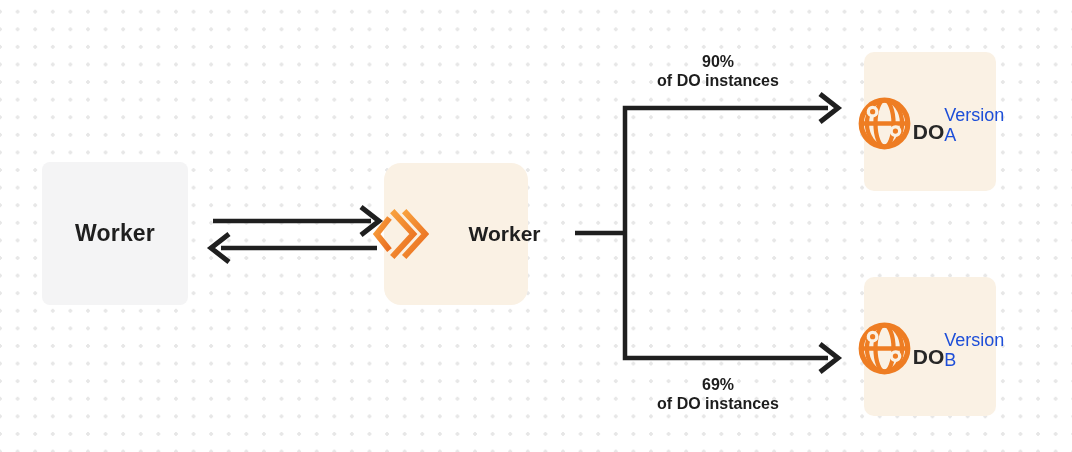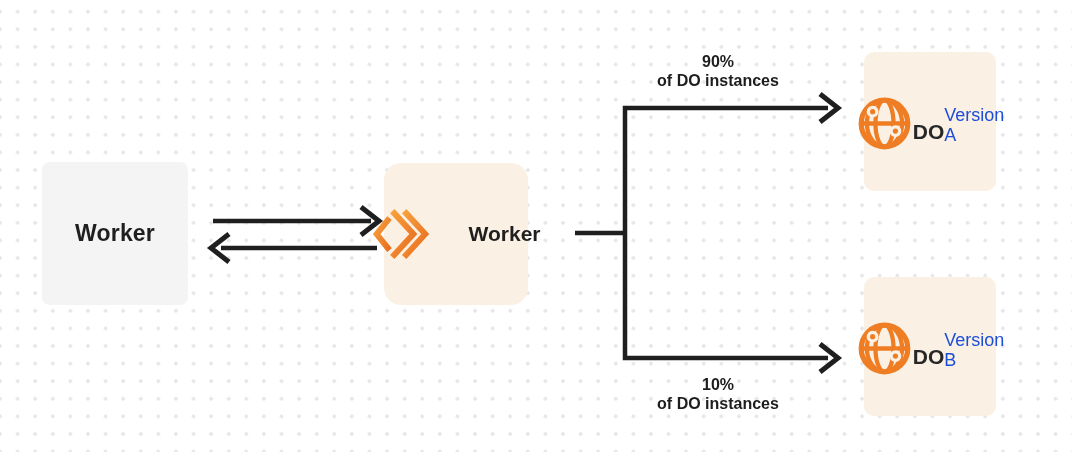--- a/index.html
+++ b/index.html
@@ -145,21 +145,21 @@
     </span>
     <span class="node-label">Worker</span>
   </div>
 
   <div class="edge-label edge-label-top">
     <div>90%</div>
     <div>of DO instances</div>
   </div>
 
   <div class="edge-label edge-label-bottom">
-    <div>10%</div>
+    <div>69%</div>
     <div>of DO instances</div>
   </div>
 
   <div class="node node-do node-do-a">
     <span>
       <svg class="icon-svg" width="57" height="57" viewBox="0 0 60 60" xmlns="http://www.w3.org/2000/svg">
         <g stroke="#EE7D23" fill="none">
           <circle cx="30" cy="30" r="24.5" stroke-width="5.5"></circle>
           <ellipse cx="30" cy="30" rx="9.5" ry="24.5" stroke-width="4.5"></ellipse>
           <ellipse cx="30" cy="30" rx="18.5" ry="24.5" stroke-width="4.5"></ellipse>

